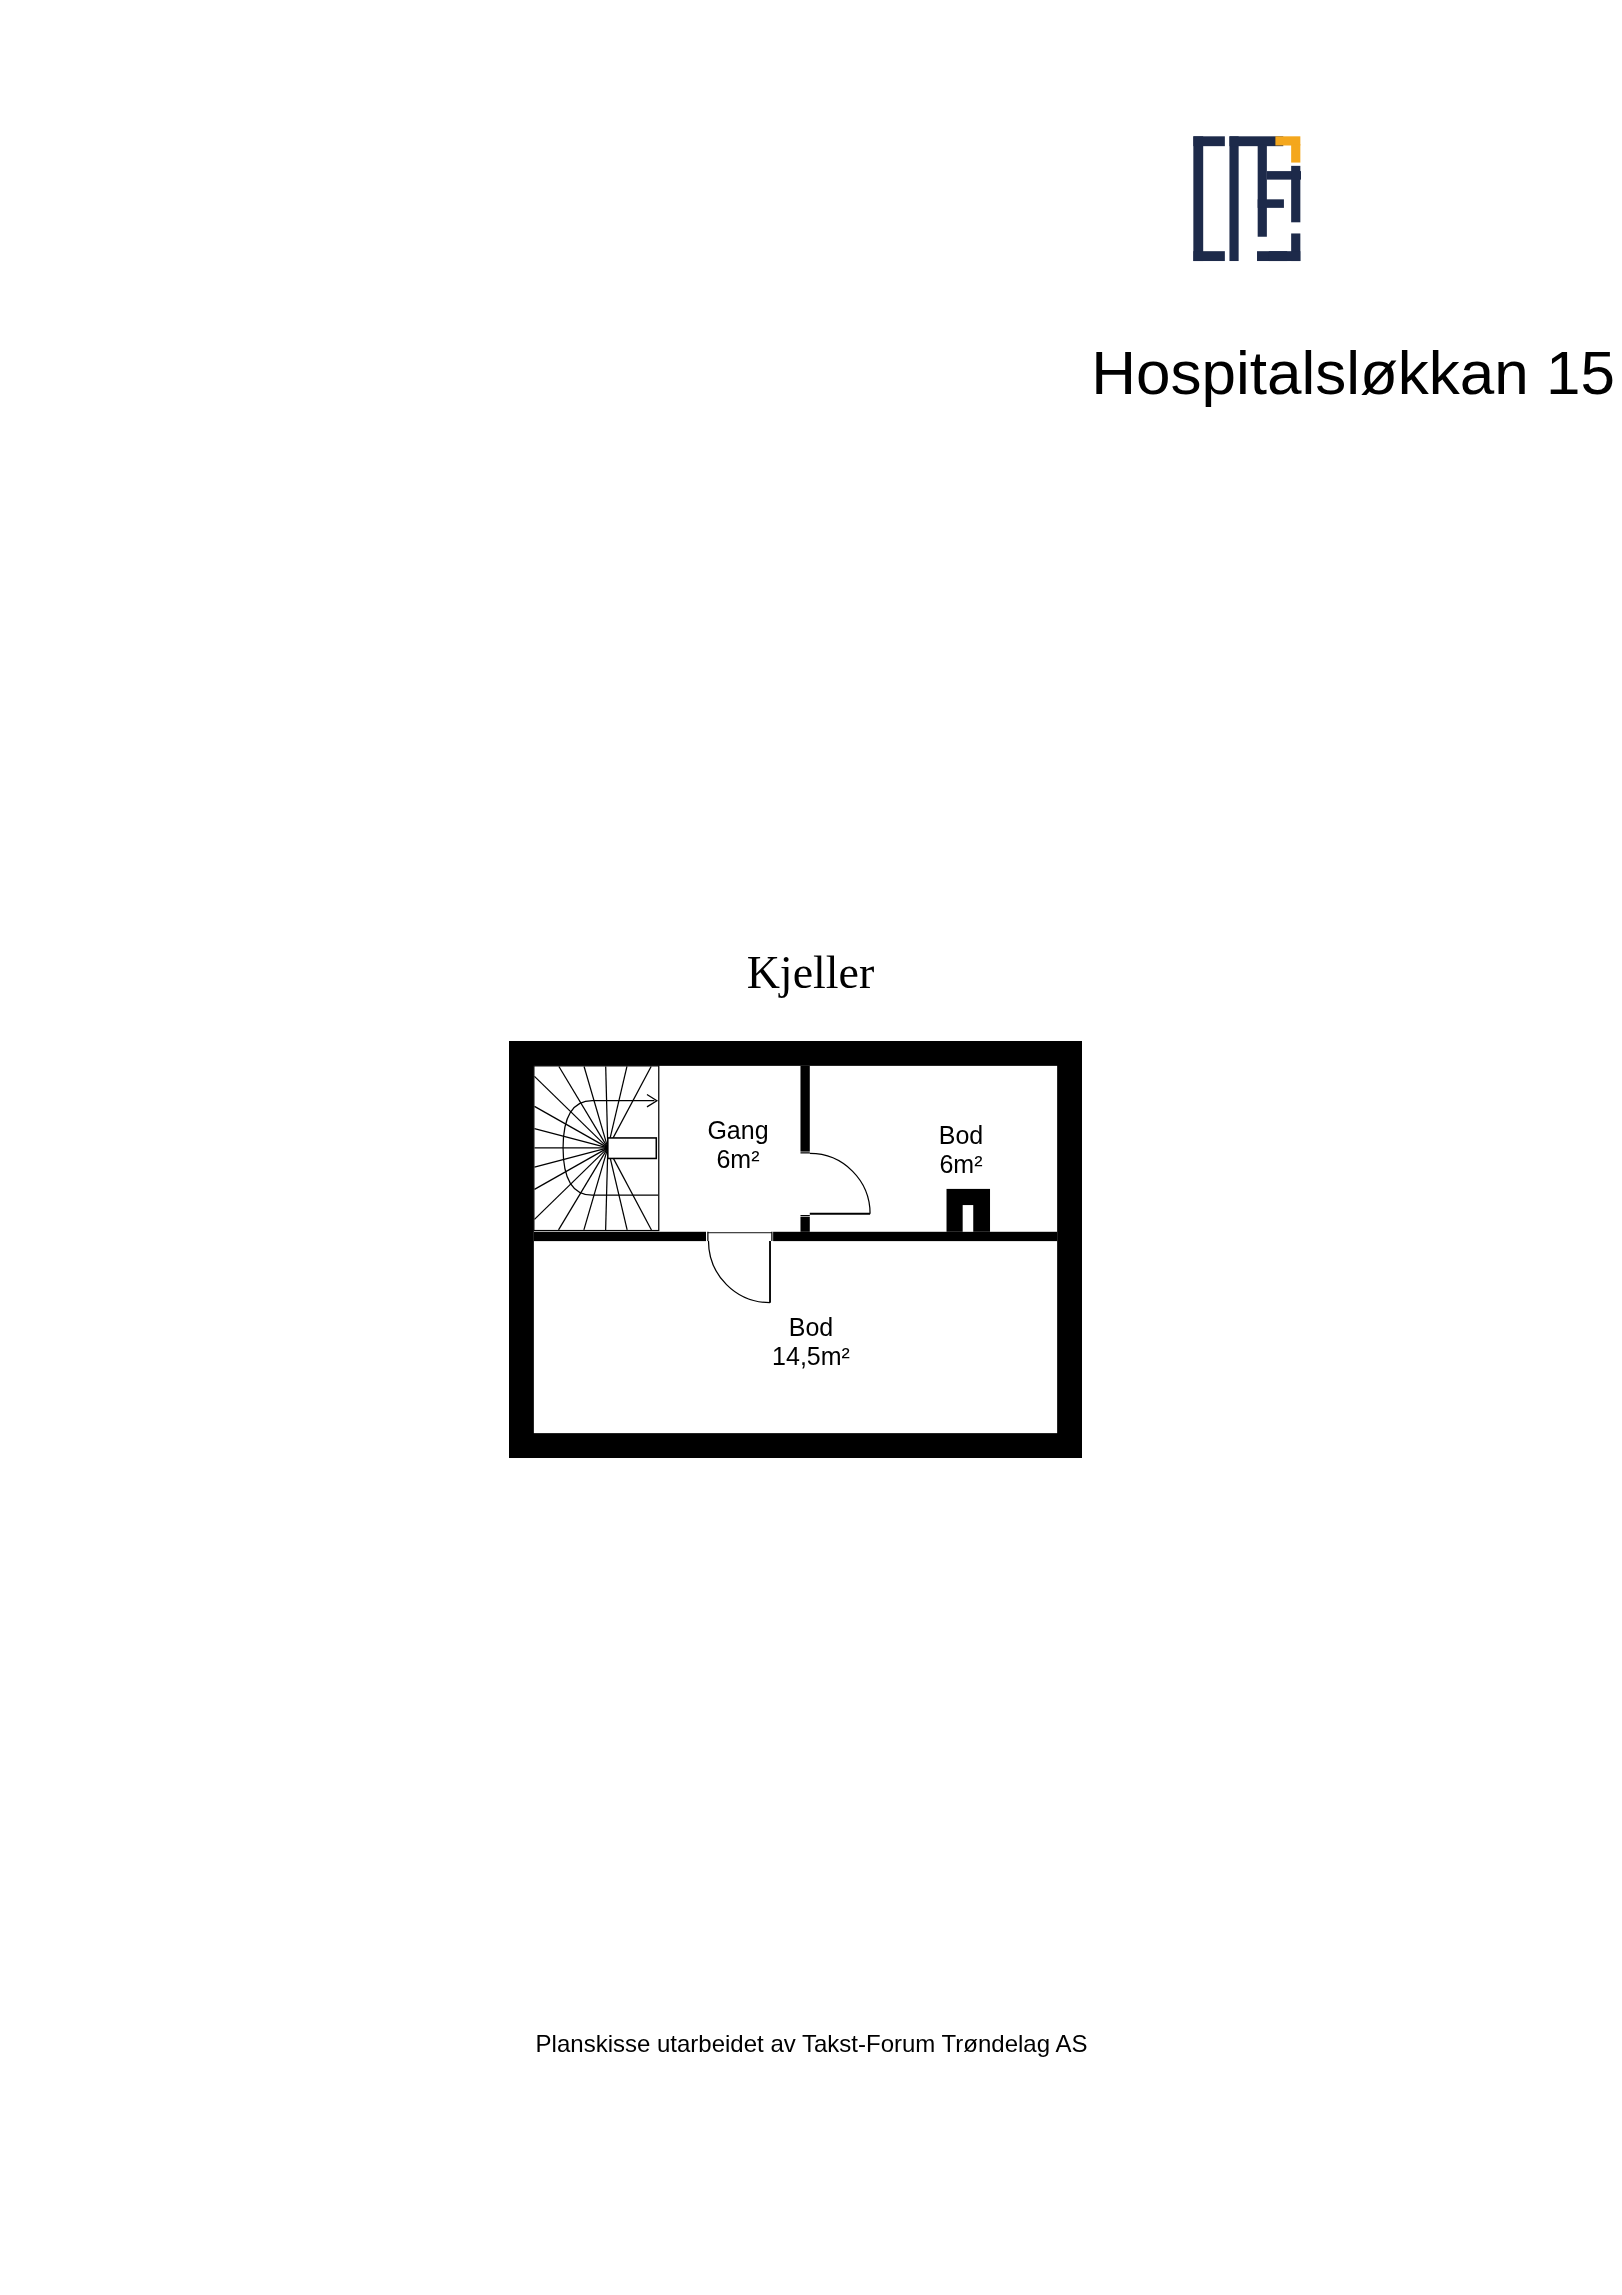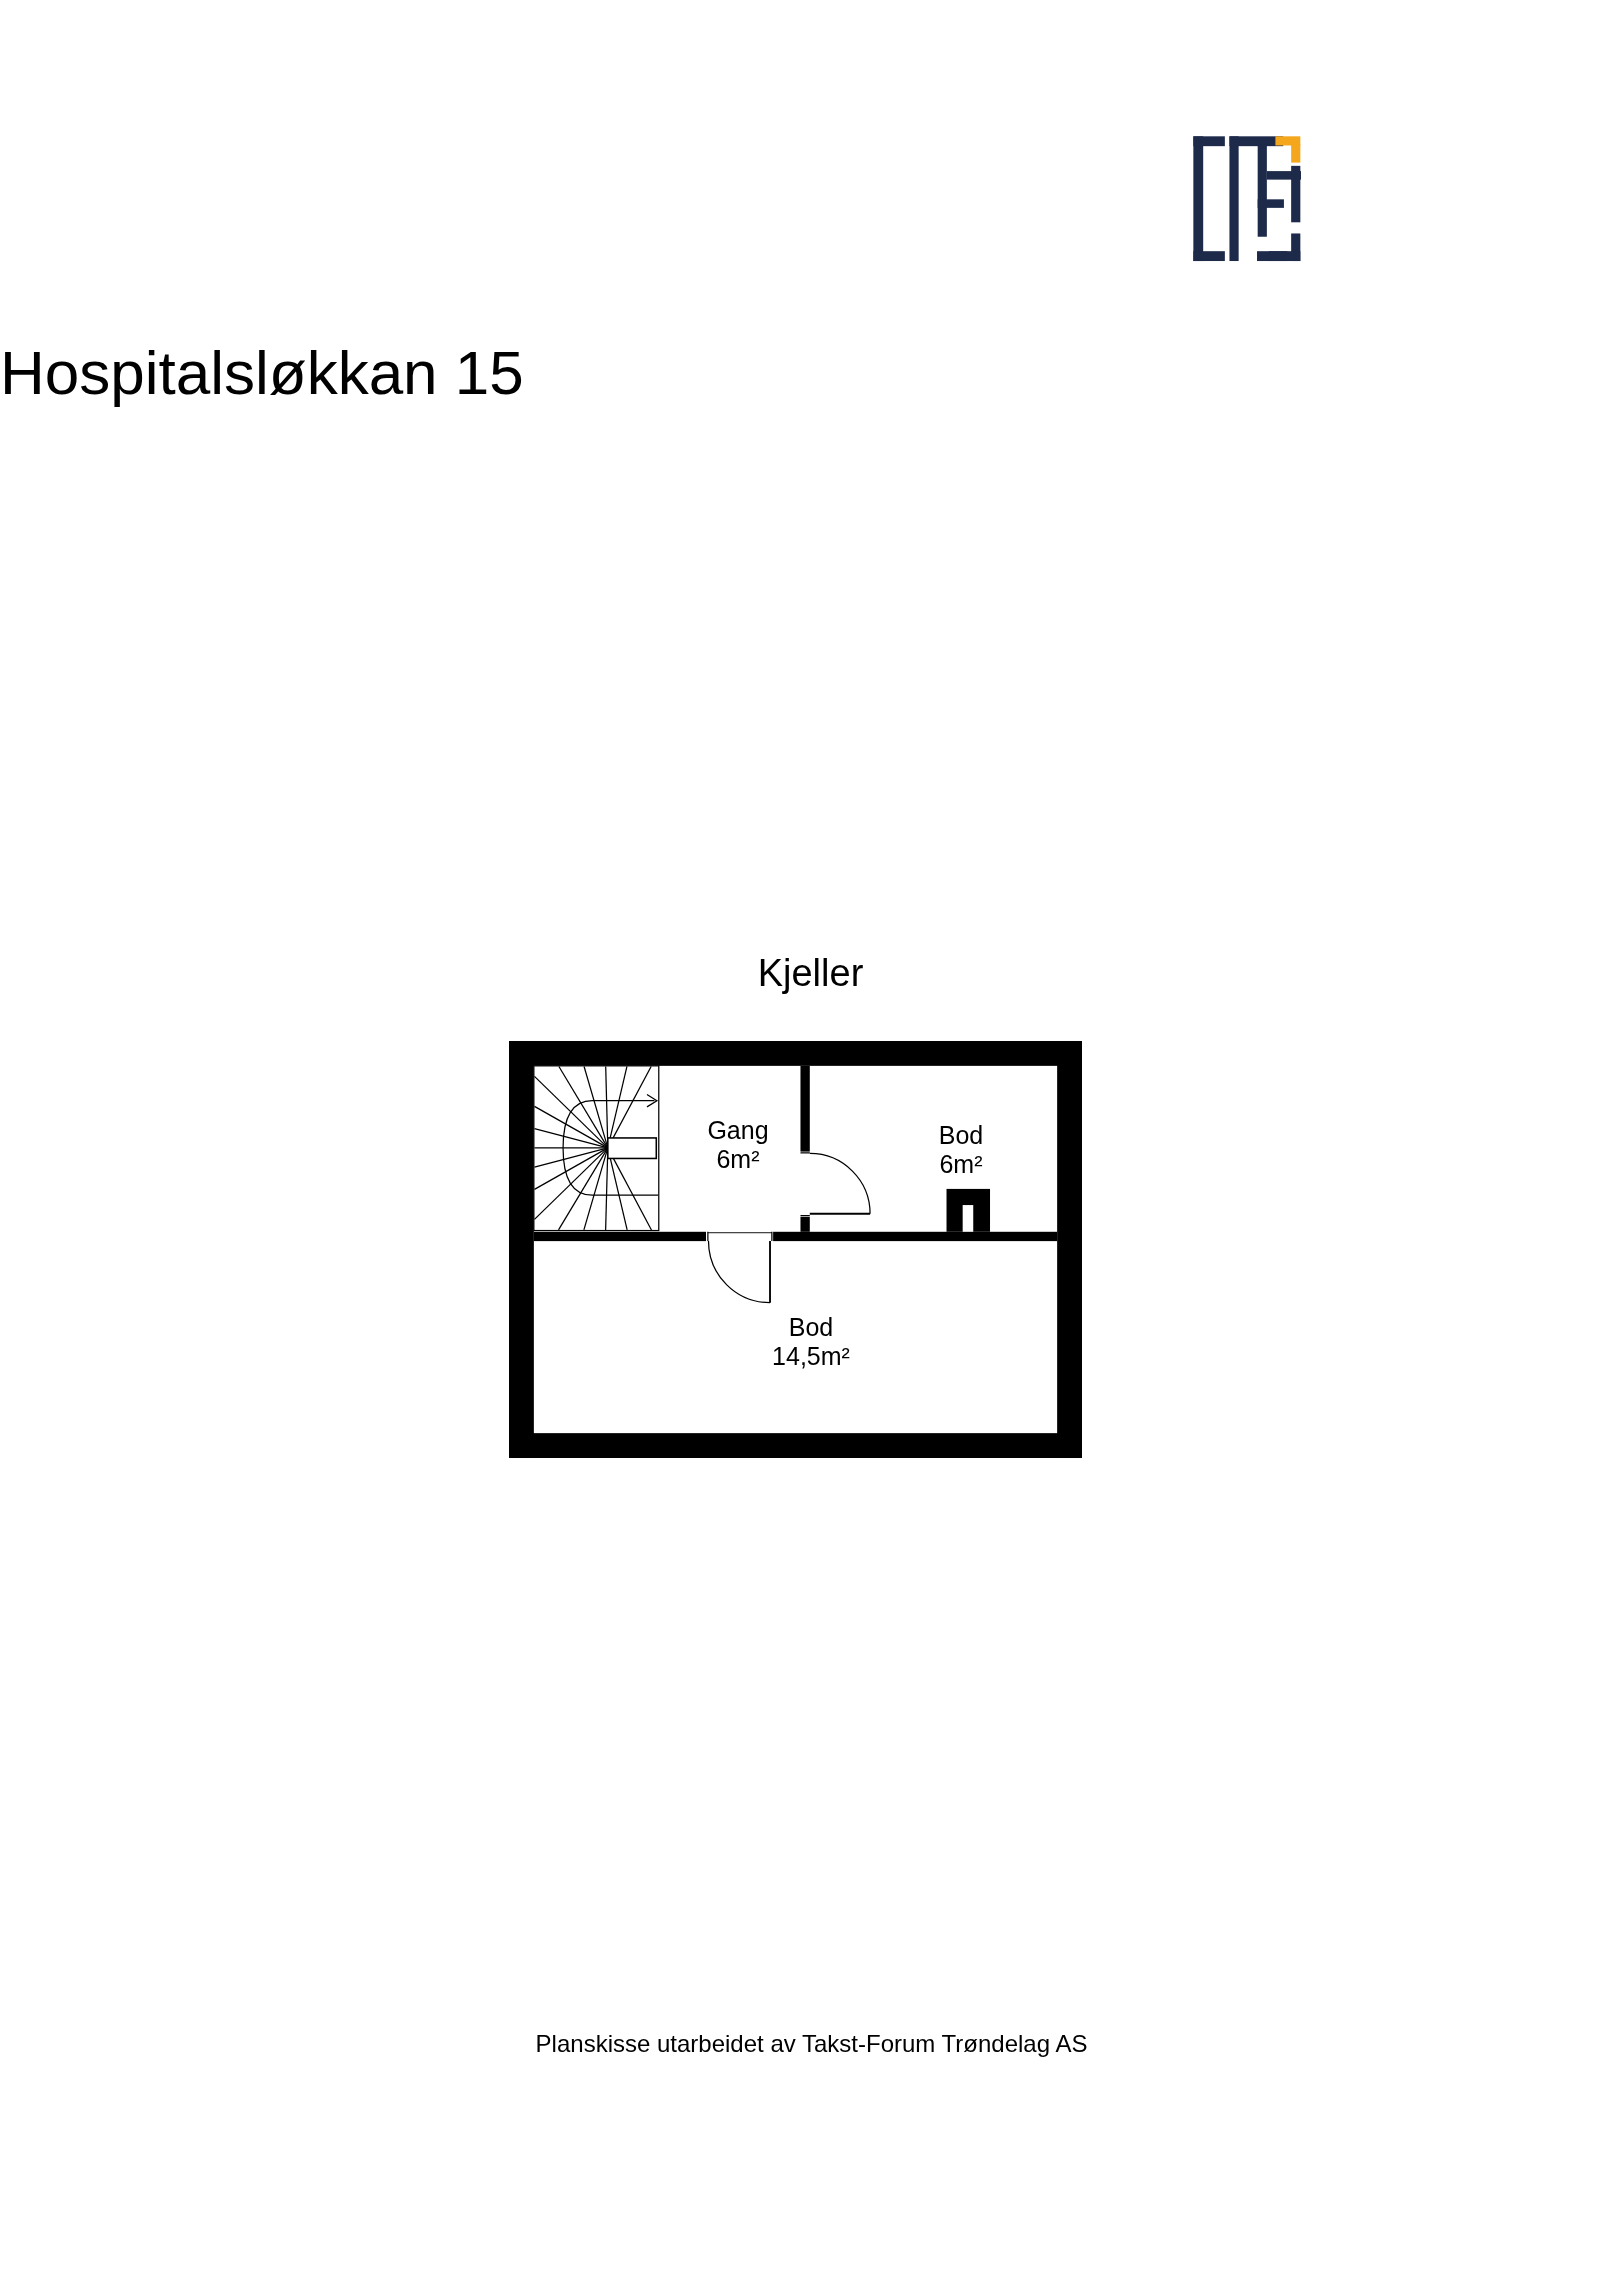--- a/index.html
+++ b/index.html
@@ -11,22 +11,22 @@
   .abs{position:absolute;}
 
   
   .logo-wrap{left:1190px;top:135px;width:340px;height:131px;display:flex;}
   .logo-icon{width:115px;height:128px;flex:0 0 auto;}
   .logo-text{margin-left:22px;padding-top:14.4px;color:var(--navy);font-weight:bold;}
   .logo-line-big{font-size:42px;line-height:38px;letter-spacing:1.3px;}
   .logo-line-small{font-size:26px;line-height:30px;letter-spacing:2px;margin-top:5.2px;}
 
   
-  .page-title{left:0;right:16px;top:340px;text-align:left;font-size:62px;line-height:65px;}
-  .floor-label{left:509px;width:603px;top:949px;text-align:center;font-size:38px;line-height:48px;}
+  .page-title{left:0;right:8px;top:340px;text-align:right;font-size:62px;line-height:65px;}
+  .floor-label{left:509px;width:603px;top:949px;text-align:center;font-size:46px;line-height:48px;font-family:Liberation Serif, serif;}
 
   
   .plan-wrap{left:509px;top:1030px;width:573px;height:439px;}
   .plan-wrap svg{width:100%;height:100%;display:block;}
   .wall{fill:#000;stroke:none;}
   .thinline{stroke:#000;stroke-width:2;fill:none;}
   .hairline{stroke:#000;stroke-width:1.5;fill:none;}
   .doorleaf{stroke:#000;stroke-width:3;fill:none;}
   .doorarc{stroke:#000;stroke-width:2;fill:none;}
   #stair-fan line{stroke:#000;stroke-width:2;}

